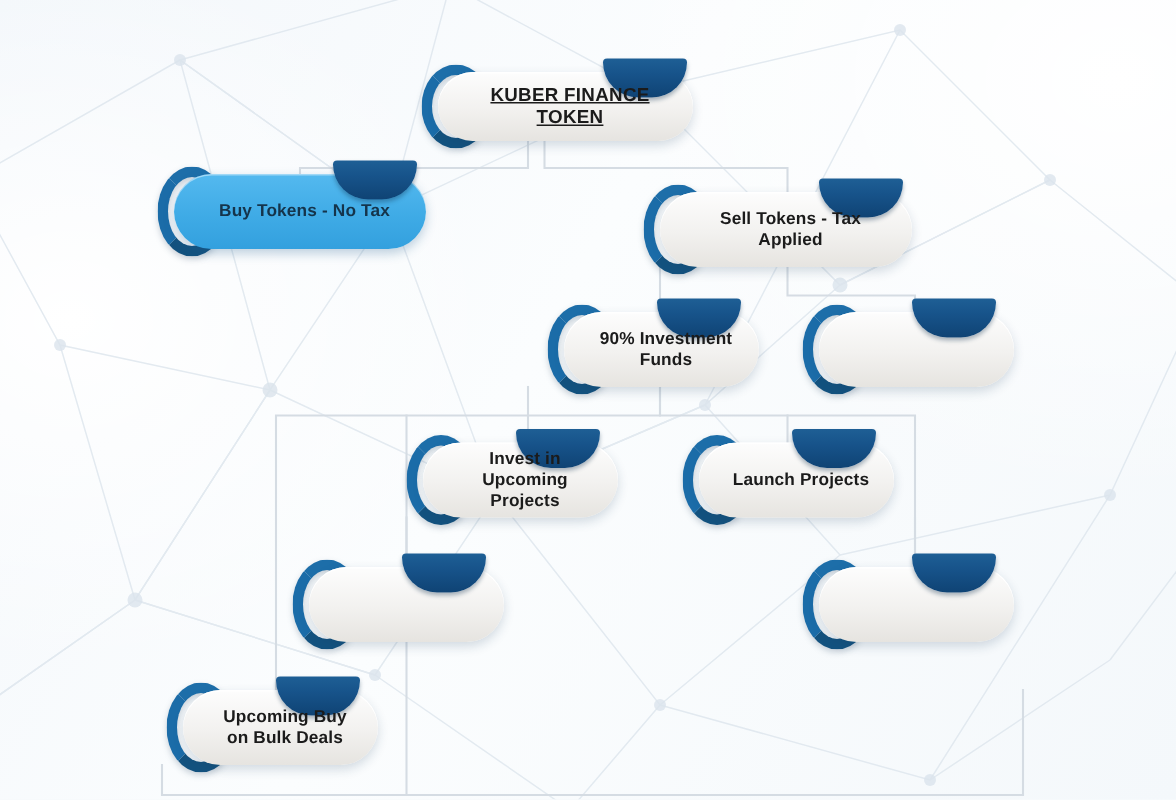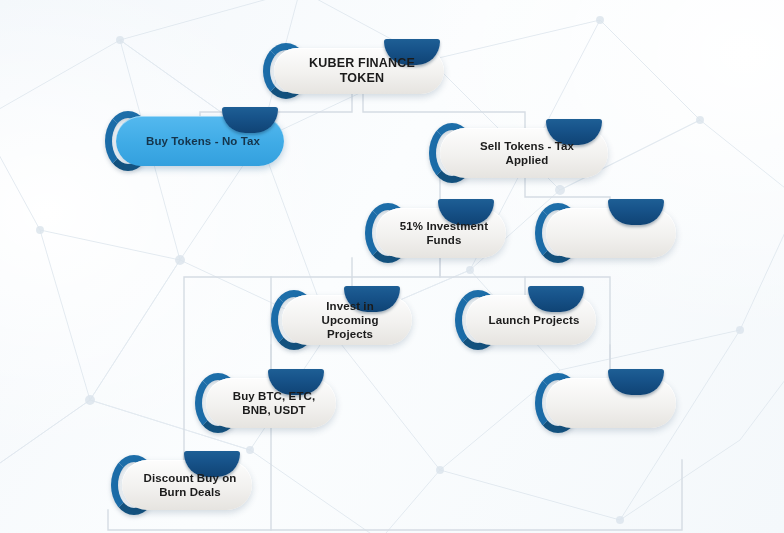--- a/index.html
+++ b/index.html
@@ -132,21 +132,21 @@
         <path d="M352 258 V277 H352 V295"></path>
         <path d="M271 277 V530"></path>
         <path d="M525 277 V295"></path>
         <path d="M271 345 V378"></path>
         <path d="M610 345 V378"></path>
         <path d="M108 510 V530 H682 V460"></path>
       </g>
   </svg>
 
   <div id="nodes">
-      <div class="node root" style="left: 274px; top: 48px; width: 170px; height: 46px;">
+      <div class="node root" style="left: 292px; top: 48px; width: 170px; height: 46px; text-decoration: underline;">
         <div class="arc"></div>
         <div class="body"></div>
         <div class="tab" style="left: 110px;"></div>
         <span class="label">KUBER FINANCE TOKEN</span>
       </div>
       <div class="node accent" style="left: 116px; top: 116px; width: 168px; height: 50px;">
         <div class="arc"></div>
         <div class="body"></div>
         <div class="tab" style="left: 106px;"></div>
         <span class="label">Buy Tokens - No Tax</span>
@@ -154,21 +154,21 @@
       <div class="node" style="left: 440px; top: 128px; width: 168px; height: 50px;">
         <div class="arc"></div>
         <div class="body"></div>
         <div class="tab" style="left: 106px;"></div>
         <span class="label">Sell Tokens - Tax Applied</span>
       </div>
       <div class="node" style="left: 376px; top: 208px; width: 130px; height: 50px;">
         <div class="arc"></div>
         <div class="body"></div>
         <div class="tab" style="left: 62px;"></div>
-        <span class="label">51% Investment Funds</span>
+        <span class="label">90% Investment Funds</span>
       </div>
       <div class="node" style="left: 546px; top: 208px; width: 130px; height: 50px;">
         <div class="arc"></div>
         <div class="body"></div>
         <div class="tab" style="left: 62px;"></div>
       </div>
       <div class="node" style="left: 282px; top: 295px; width: 130px; height: 50px;">
         <div class="arc"></div>
         <div class="body"></div>
         <div class="tab" style="left: 62px;"></div>
@@ -177,28 +177,27 @@
       <div class="node" style="left: 466px; top: 295px; width: 130px; height: 50px;">
         <div class="arc"></div>
         <div class="body"></div>
         <div class="tab" style="left: 62px;"></div>
         <span class="label">Launch Projects</span>
       </div>
       <div class="node" style="left: 206px; top: 378px; width: 130px; height: 50px;">
         <div class="arc"></div>
         <div class="body"></div>
         <div class="tab" style="left: 62px;"></div>
-        <span class="label">Buy BTC, ETC, BNB, USDT</span>
       </div>
       <div class="node" style="left: 546px; top: 378px; width: 130px; height: 50px;">
         <div class="arc"></div>
         <div class="body"></div>
         <div class="tab" style="left: 62px;"></div>
       </div>
       <div class="node" style="left: 122px; top: 460px; width: 130px; height: 50px;">
         <div class="arc"></div>
         <div class="body"></div>
         <div class="tab" style="left: 62px;"></div>
-        <span class="label">Discount Buy on Burn Deals</span>
+        <span class="label">Upcoming Buy on Bulk Deals</span>
       </div>
     </div>
 
 </div>
 
 </body></html>

